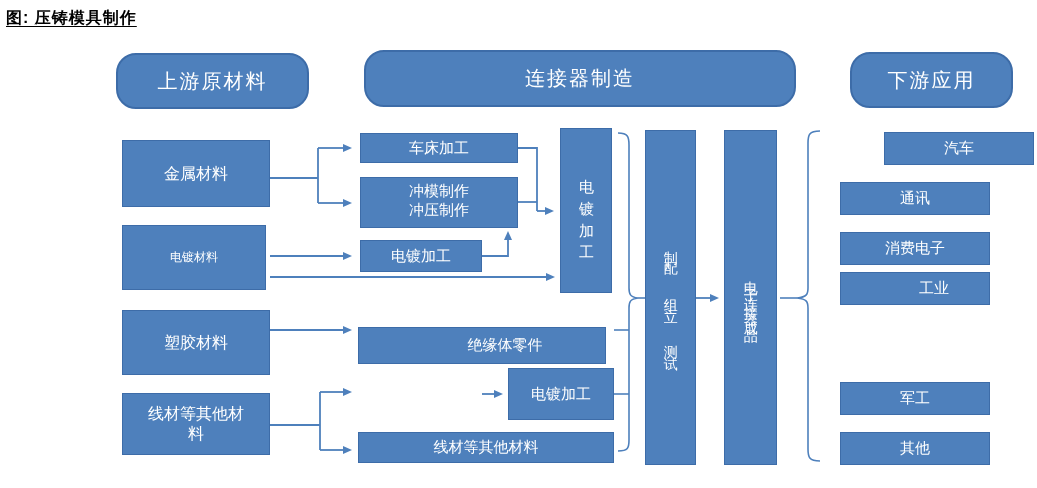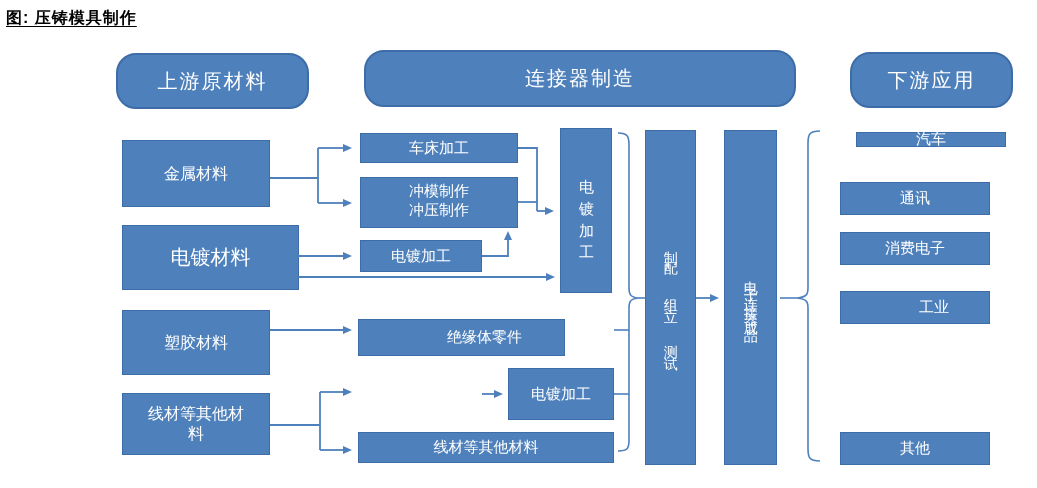--- a/index.html
+++ b/index.html
@@ -42,40 +42,41 @@
 
 <div id="canvas">
 
   <div class="title">图: 压铸模具制作</div>
 
   <div class="hbox" style="left:100px;top:53px;width:193px;height:56px;">上游原材料</div>
   <div class="hbox" style="left:348px;top:50px;width:432px;height:57px;">连接器制造</div>
   <div class="hbox" style="left:834px;top:52px;width:163px;height:56px;">下游应用</div>
 
   <div class="box" style="left:122px;top:140px;width:148px;height:67px;font-size:16px;">金属材料</div>
-  <div class="box" style="left:122px;top:225px;width:177px;height:65px;font-size:20px;">电镀材料</div>
+  <div class="box" style="left:122px;top:225px;width:144px;height:65px;font-size:12px;">电镀材料</div>
   <div class="box" style="left:122px;top:310px;width:148px;height:65px;font-size:16px;">塑胶材料</div>
   <div class="box" style="left:122px;top:393px;width:148px;height:62px;font-size:16px;padding:0 22px;">线材等其他材料</div>
 
   <div class="box" style="left:360px;top:133px;width:158px;height:30px;">车床加工</div>
   <div class="box pre" style="left:360px;top:177px;width:158px;height:51px;">冲模制作
 冲压制作</div>
   <div class="box" style="left:360px;top:240px;width:122px;height:32px;">电镀加工</div>
   <div class="box vbox" style="left:560px;top:128px;width:52px;height:165px;letter-spacing:22px;font-size:15px;">电镀加工</div>
-  <div class="box" style="left:358px;top:319px;width:207px;height:37px;padding-left:46px;">绝缘体零件</div>
+  <div class="box" style="left:358px;top:327px;width:248px;height:37px;padding-left:46px;">绝缘体零件</div>
   <div class="box" style="left:508px;top:368px;width:106px;height:52px;">电镀加工</div>
   <div class="box" style="left:358px;top:432px;width:256px;height:31px;">线材等其他材料</div>
 
   <div class="box vbox" style="left:645px;top:130px;width:51px;height:335px;letter-spacing:11px;">制配、组立、测试</div>
   <div class="box vbox" style="left:724px;top:130px;width:53px;height:335px;letter-spacing:8px;">电子连接器成品</div>
 
-  <div class="box" style="left:856px;top:132px;width:150px;height:15px;">汽车</div>
+  <div class="box" style="left:884px;top:132px;width:150px;height:33px;">汽车</div>
   <div class="box" style="left:840px;top:182px;width:150px;height:33px;">通讯</div>
   <div class="box" style="left:840px;top:232px;width:150px;height:33px;">消费电子</div>
-  <div class="box" style="left:840px;top:291px;width:150px;height:33px;padding-left:38px;">工业</div>
+  <div class="box" style="left:840px;top:272px;width:150px;height:33px;padding-left:38px;">工业</div>
+  <div class="box" style="left:840px;top:382px;width:150px;height:33px;">军工</div>
   <div class="box" style="left:840px;top:432px;width:150px;height:33px;">其他</div>
 
   <svg class="overlay" width="1037" height="488" viewBox="0 0 1037 488">
     <defs>
       <marker id="ah" markerUnits="userSpaceOnUse" markerWidth="10" markerHeight="9" refX="0" refY="4" orient="auto">
         <path class="ah" d="M0,0 L9,4 L0,8 Z"></path>
       </marker>
     </defs>
 
     <path class="fl" d="M270,178 H318"></path>

